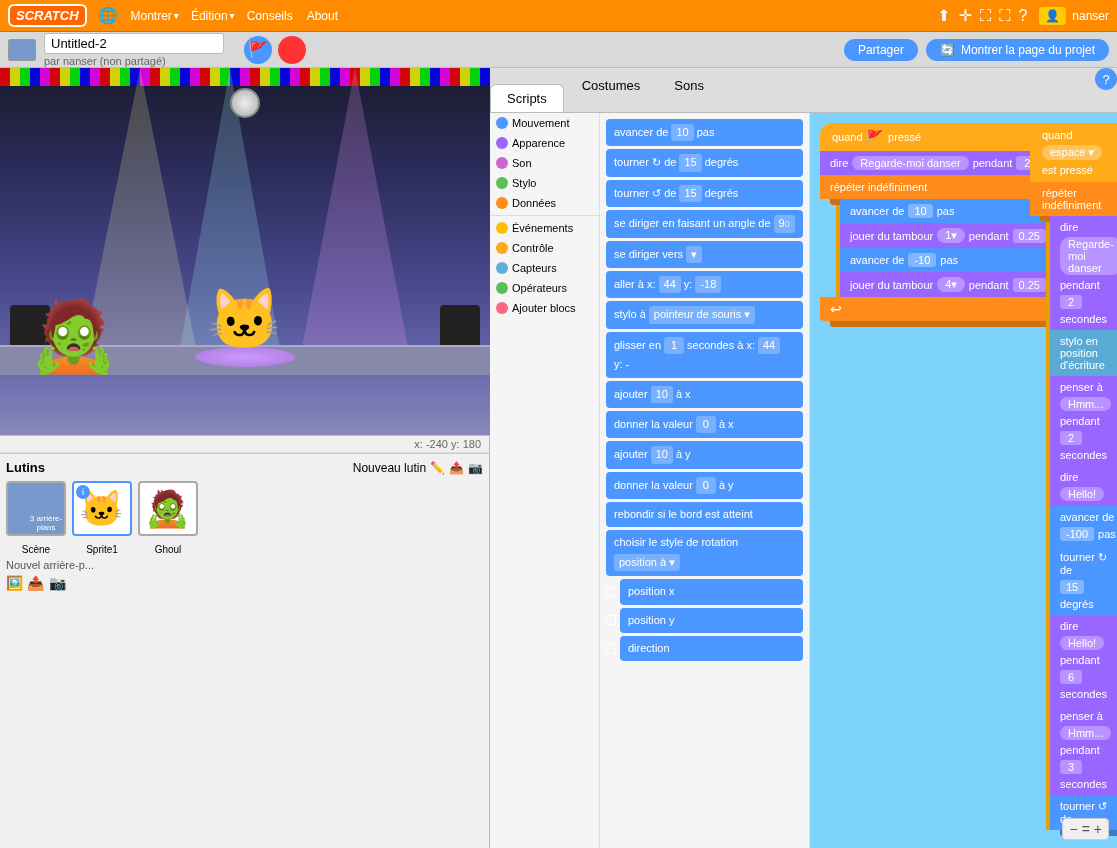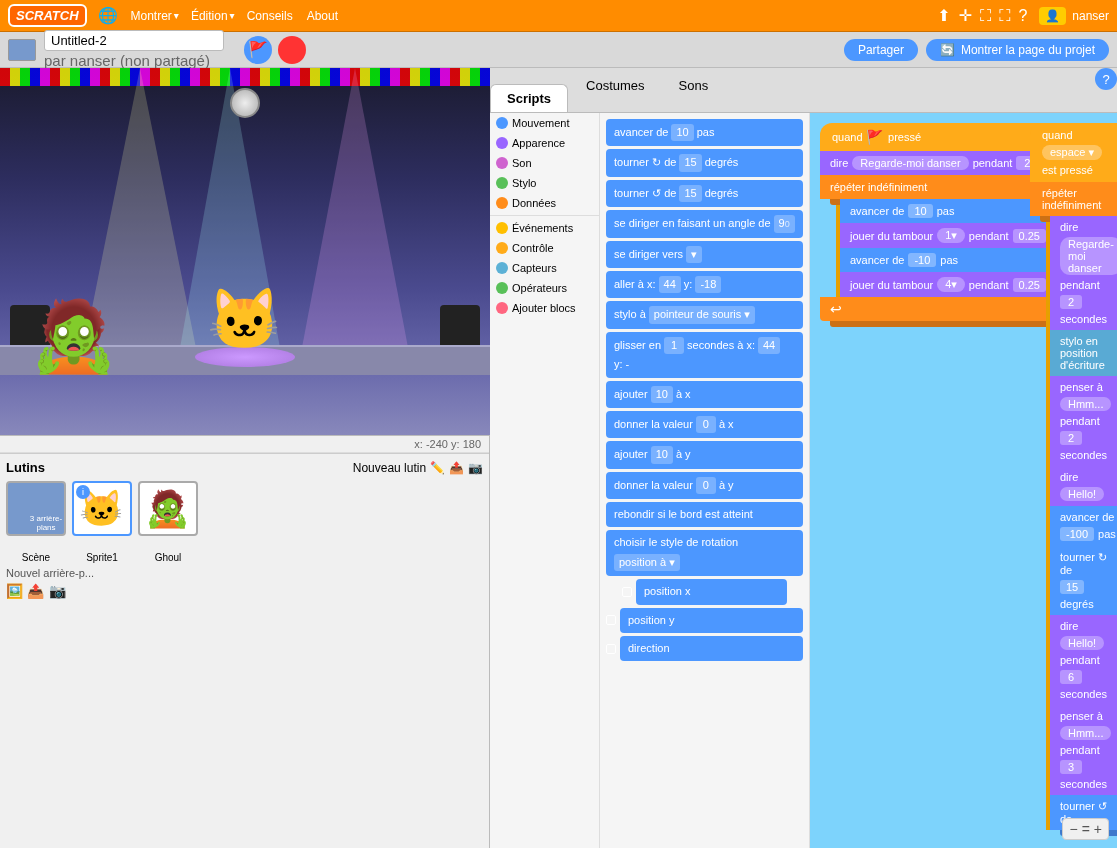--- a/index.html
+++ b/index.html
@@ -58,21 +58,21 @@
       border-radius: 2px;
     }
     #project-title-input {
       background: #fff;
       border: 1px solid #bbb;
       border-radius: 3px;
       padding: 2px 6px;
       font-size: 13px;
       width: 180px;
     }
-    #project-subtitle { font-size: 15px; color: #666; }
+    #project-subtitle { font-size: 11px; color: #666; }
     .green-flag-btn {
       background: #4c97ff;
       border: none;
       border-radius: 50%;
       width: 28px; height: 28px;
       cursor: pointer;
       display: flex; align-items: center; justify-content: center;
       font-size: 16px;
     }
     .stop-btn {
@@ -209,21 +209,21 @@
       width: 60px; height: 55px;
       border: 2px solid #aaa;
       border-radius: 4px;
       background: #fff;
       display: flex; align-items: center; justify-content: center;
       position: relative;
       overflow: hidden;
     }
     .sprite-thumb-inner.selected { border-color: #4c97ff; }
     .sprite-thumb-inner.scene { background: #7799cc; }
-    .sprite-label { font-size: 10px; margin-top: 16px; text-align: center; }
+    .sprite-label { font-size: 10px; margin-top: 8px; text-align: center; }
     .sprite-info-badge {
       position: absolute;
       top: 2px; left: 2px;
       background: #4c97ff;
       color: #fff;
       border-radius: 50%;
       width: 14px; height: 14px;
       font-size: 9px;
       display: flex; align-items: center; justify-content: center;
     }
@@ -251,21 +251,21 @@
       cursor: pointer;
       font-size: 13px;
       border-radius: 6px 6px 0 0;
       margin-top: 4px;
       margin-right: 2px;
     }
     .tab.active {
       background: #fff;
       border: 1px solid #bbb;
       border-bottom: none;
-      font-weight: bold;
+      font-weight: normal;
       margin-top: 16px;
     }
 
     
     #blocks-area {
       display: flex;
       flex: 1;
       overflow: hidden;
     }
 
@@ -703,21 +703,21 @@
             <span class="block-input">0</span>
             <span>à y</span>
         </div>
         <div class="block block-blue">
           <span>rebondir si le bord est atteint</span>
         </div>
         <div class="block block-blue">
           <span>choisir le style de rotation</span>
             <span class="block-dropdown">position à ▾</span>
         </div>
-        <div style="display:flex;align-items:center;gap:4px;margin:3px 16px;">
+        <div style="display:flex;align-items:center;gap:4px;margin:3px 0;">
           <span class="block-checkbox"></span>
           <div class="block block-blue" style="margin:0;flex:1;">
               <span>position x</span>
             </div>
         </div>
         <div style="display:flex;align-items:center;gap:4px;margin:3px 0;">
           <span class="block-checkbox"></span>
           <div class="block block-blue" style="margin:0;flex:1;align-items:center;">
               <span>position y</span>
             </div>

